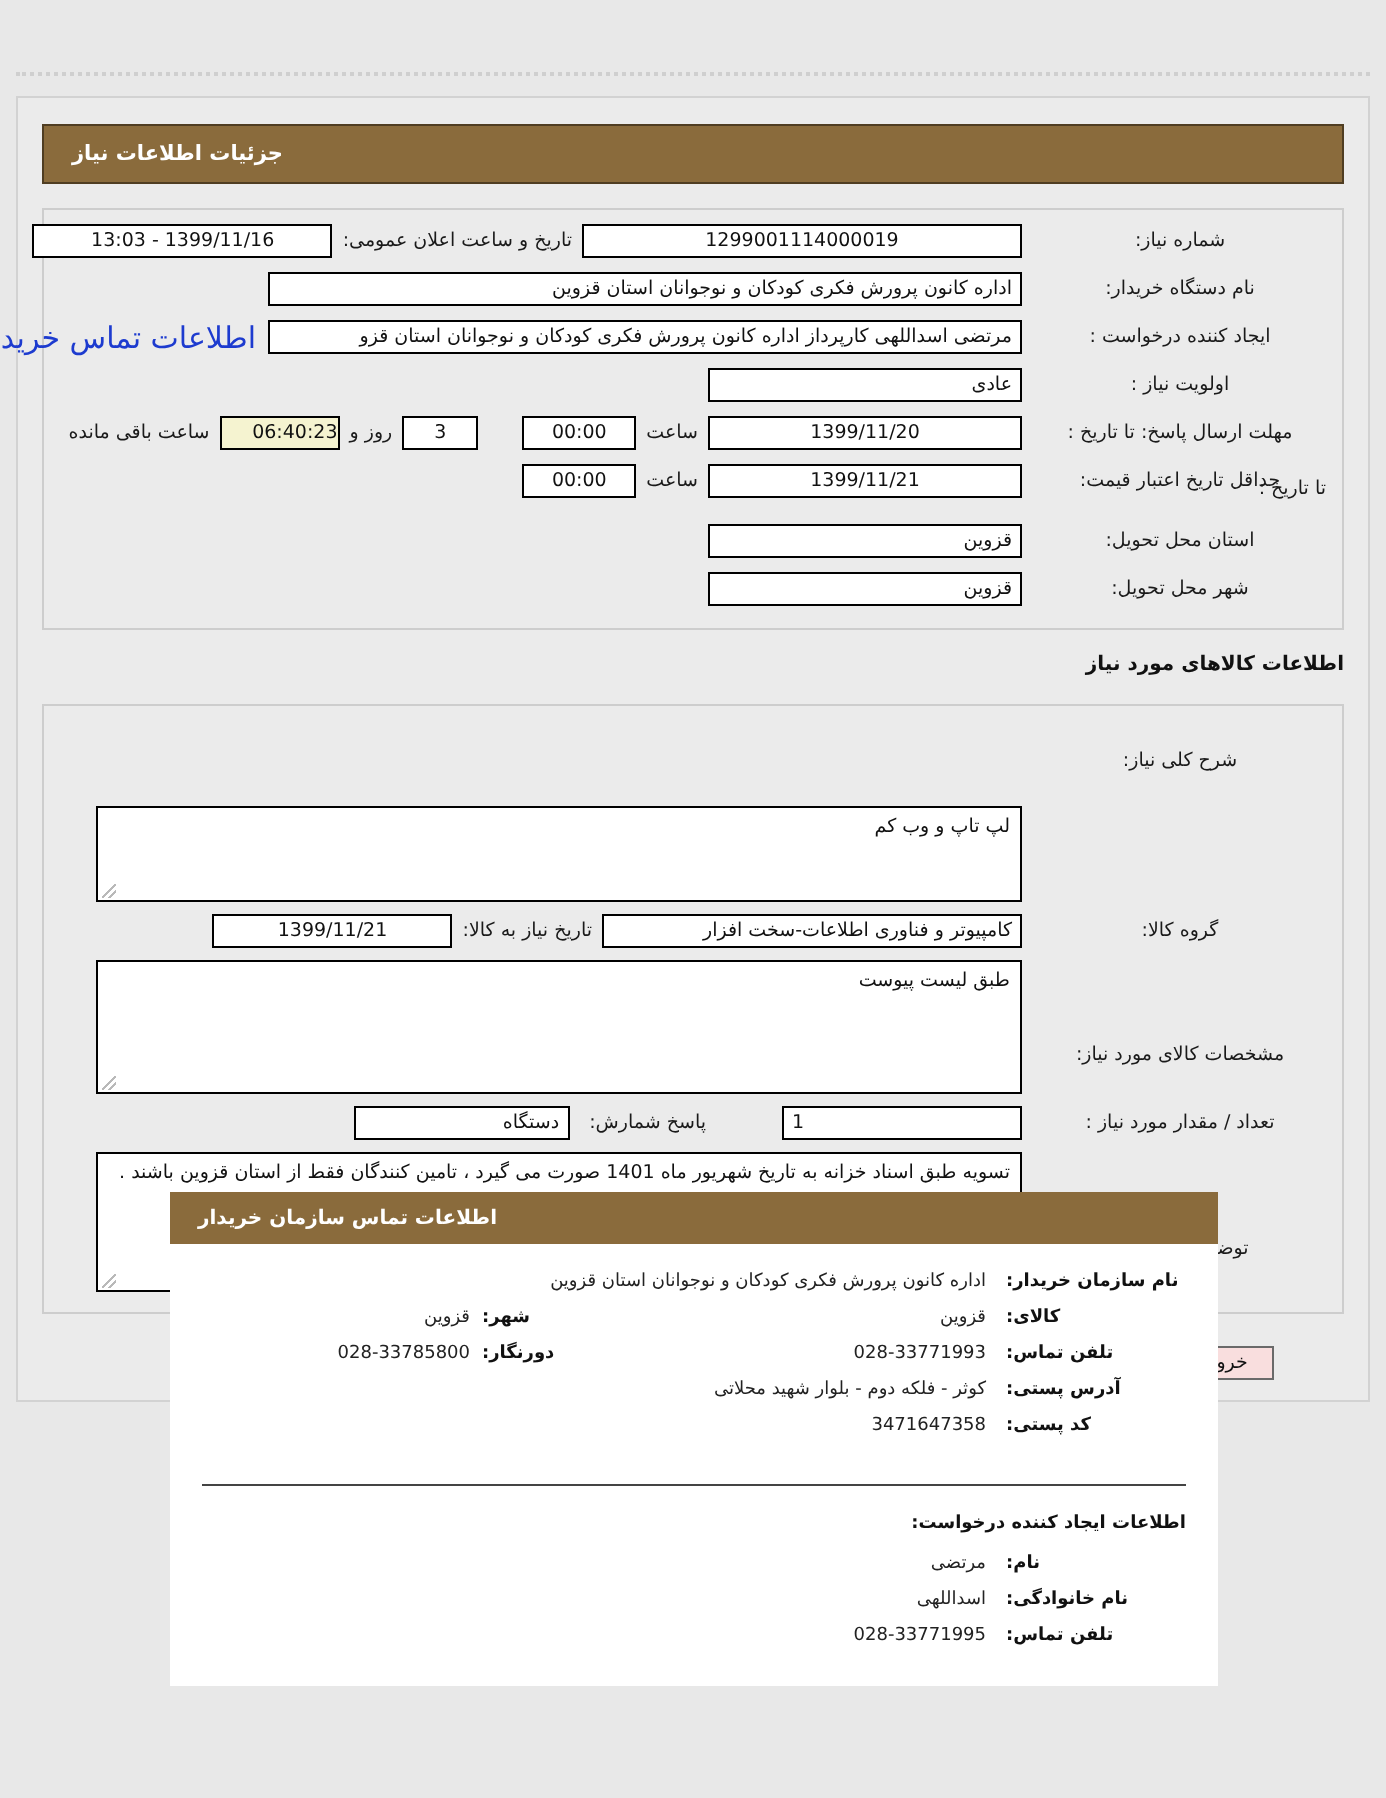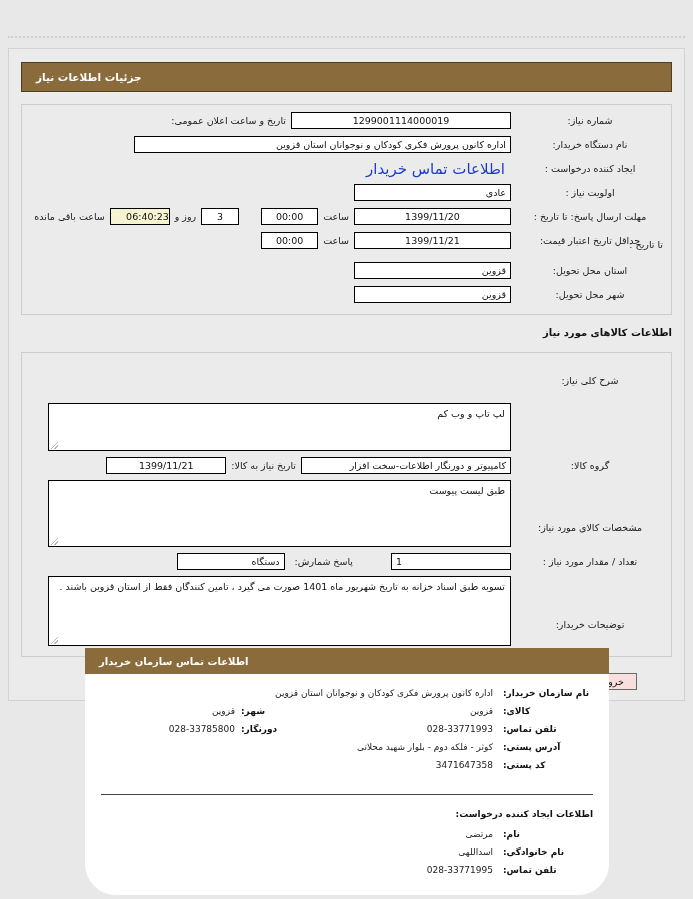--- a/index.html
+++ b/index.html
@@ -201,26 +201,25 @@
   .btn.green  { background: #e7f4e4; }
   .btn.pink   { background: #f9dede; }
   .btn.w-resp { width: 200px; }
   .btn.w-att  { width: 160px; }
   .btn.w-sm   { width: 55px; }
   .btn.w-xs   { width: 48px; }
 
   
   .contact-card {
     position: absolute;
-    left: 85px; top: 648px;
+    left: 85px; top: 596px;
     width: 524px;
     background: #ffffff;
     z-index: 2;
     padding-bottom: 8px;
-    border-radius: 31px;
   }
   .contact-header {
     height: 26px;
     background: #8a6b3c;
     color: #fff;
     font-size: 10px;
     font-weight: bold;
     display: flex;
     align-items: center;
     justify-content: flex-end;
@@ -304,29 +303,31 @@
     <div class="panel-header">
       <span>جزئیات اطلاعات نیاز</span>
     </div>
 
     <div class="inner-box">
 
       <div class="row">
         <span class="lbl">شماره نیاز:</span>
         <span class="fld wide num">1299001114000019</span>
         <span class="inline-lbl">تاریخ و ساعت اعلان عمومی:</span>
+        <span class="fld medium num">1399/11/16 - 13:03</span>
       </div>
 
       <div class="row">
         <span class="lbl">نام دستگاه خریدار:</span>
         <span class="fld" style="width:377px">اداره کانون پرورش فکری کودکان و نوجوانان استان قزوین</span>
       </div>
 
       <div class="row">
         <span class="lbl">ایجاد کننده درخواست :</span>
+        <span class="fld" style="width:377px">مرتضی اسداللهی کارپرداز اداره کانون پرورش فکری کودکان و نوجوانان استان قزو</span>
         <a class="link">اطلاعات تماس خریدار</a>
       </div>
 
       <div class="row">
         <span class="lbl">اولویت نیاز :</span>
         <span class="fld" style="width:157px">عادی</span>
       </div>
 
       <div class="row">
         <span class="lbl">مهلت ارسال پاسخ: تا تاریخ :</span>
@@ -365,21 +366,21 @@
 
     <div class="inner-box">
 
       <div class="row top-align">
         <span class="lbl">شرح کلی نیاز:</span>
         <span class="area desc">لپ تاپ و وب کم</span>
       </div>
 
       <div class="row">
         <span class="lbl">گروه کالا:</span>
-        <span class="fld" style="width:210px">کامپیوتر و دورنگار اطلاعات-سخت افزار</span>
+        <span class="fld" style="width:210px">کامپیوتر و فناوری اطلاعات-سخت افزار</span>
         <span class="inline-lbl">تاریخ نیاز به کالا:</span>
         <span class="fld" style="width:120px;text-align:center">1399/11/21</span>
       </div>
 
       <div class="row specs-align">
         <span class="lbl">مشخصات کالای مورد نیاز:</span>
         <span class="area specs">طبق لیست پیوست</span>
       </div>
 
       <div class="row">

